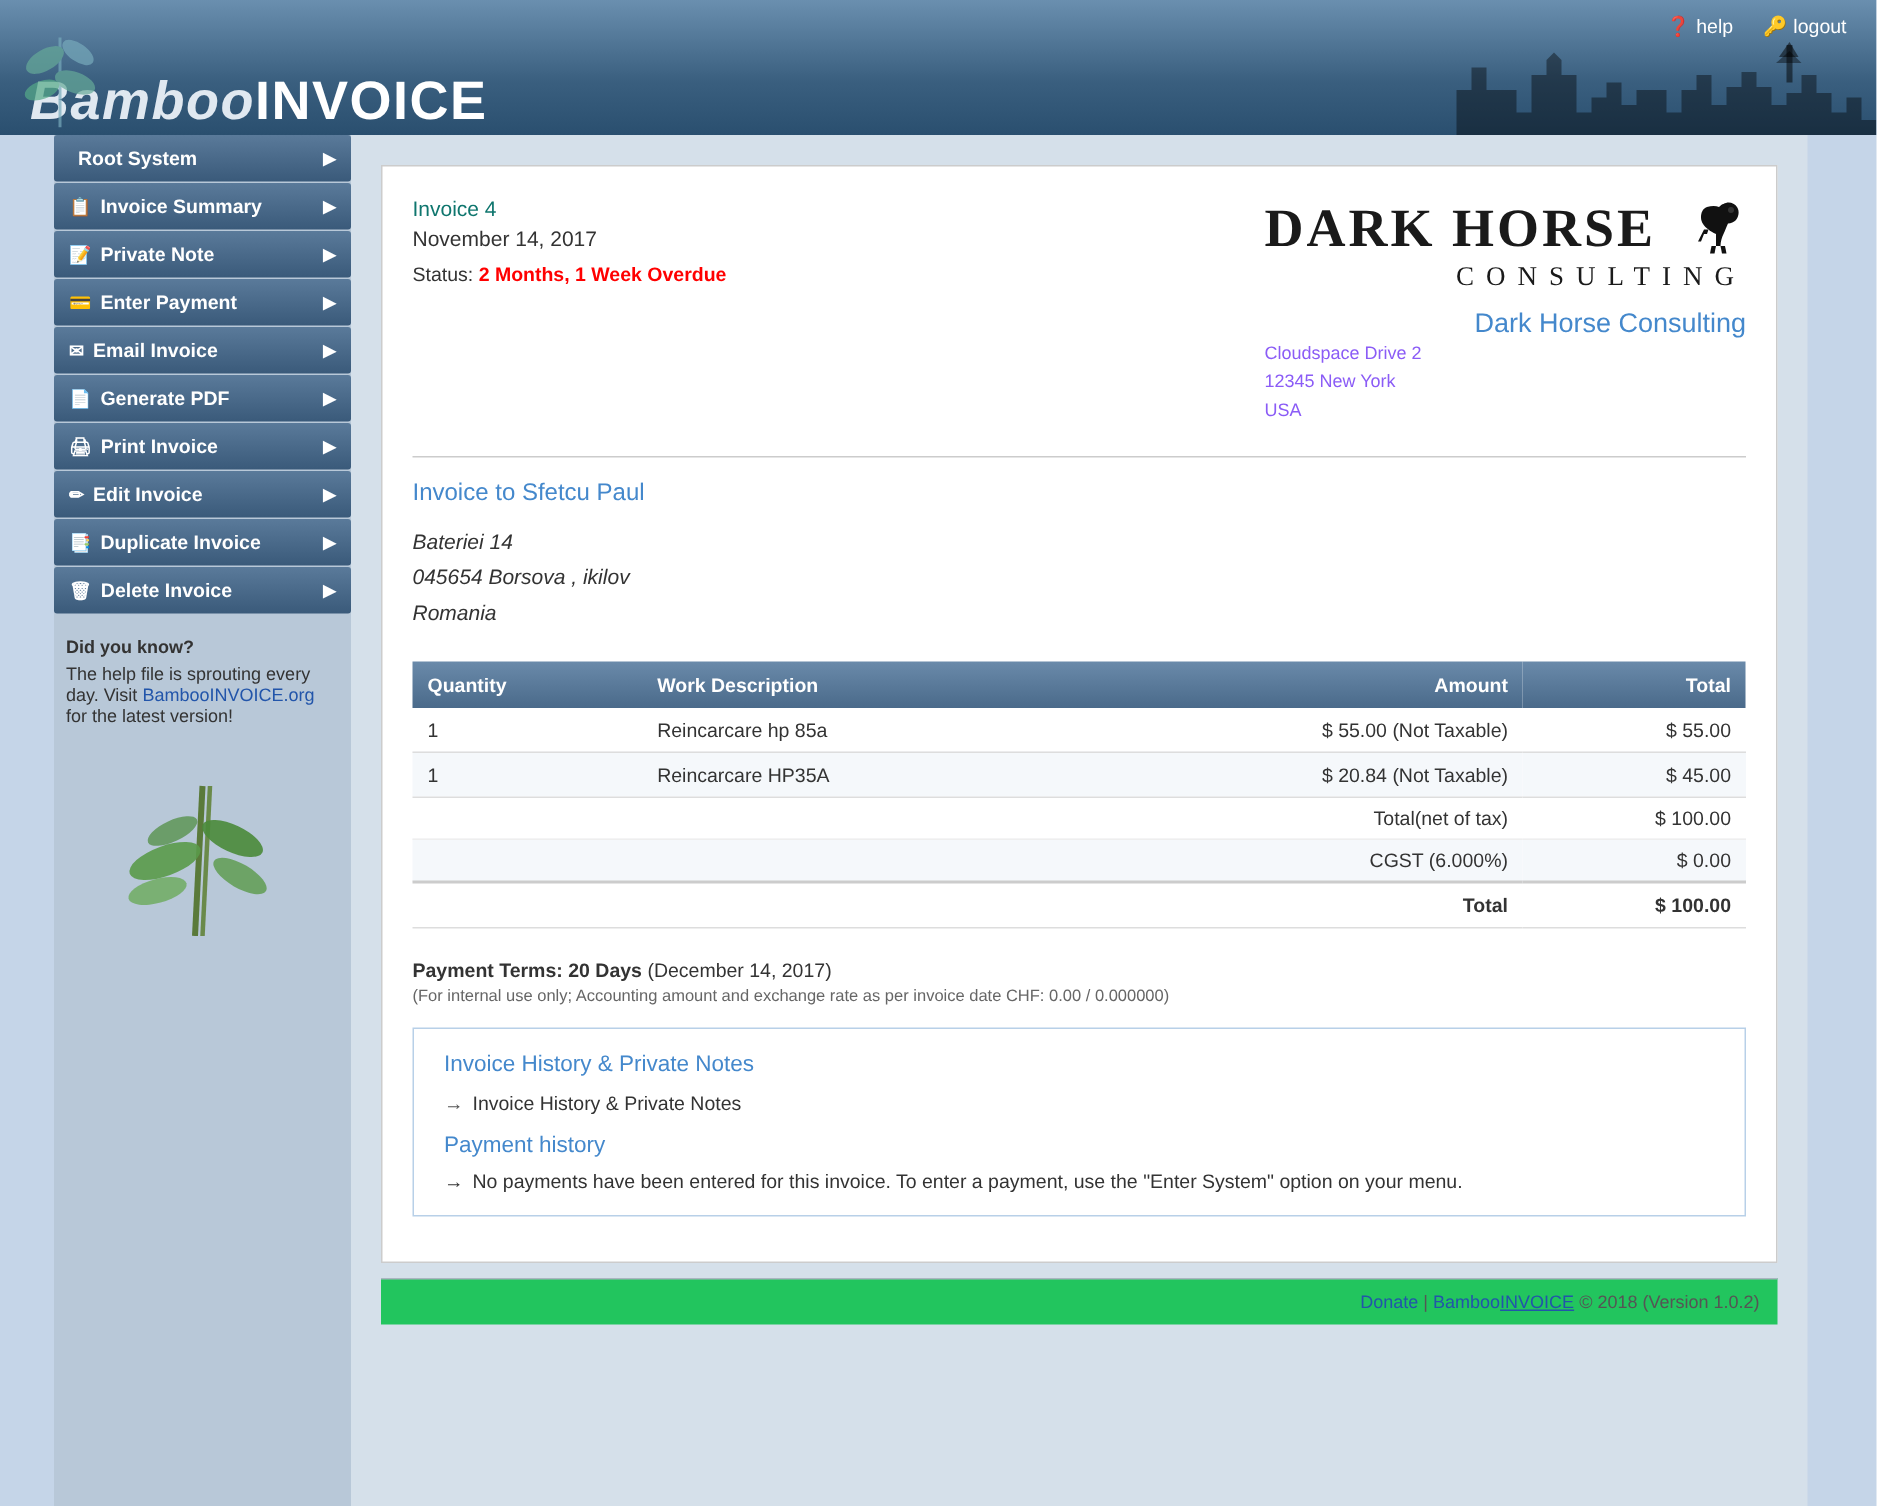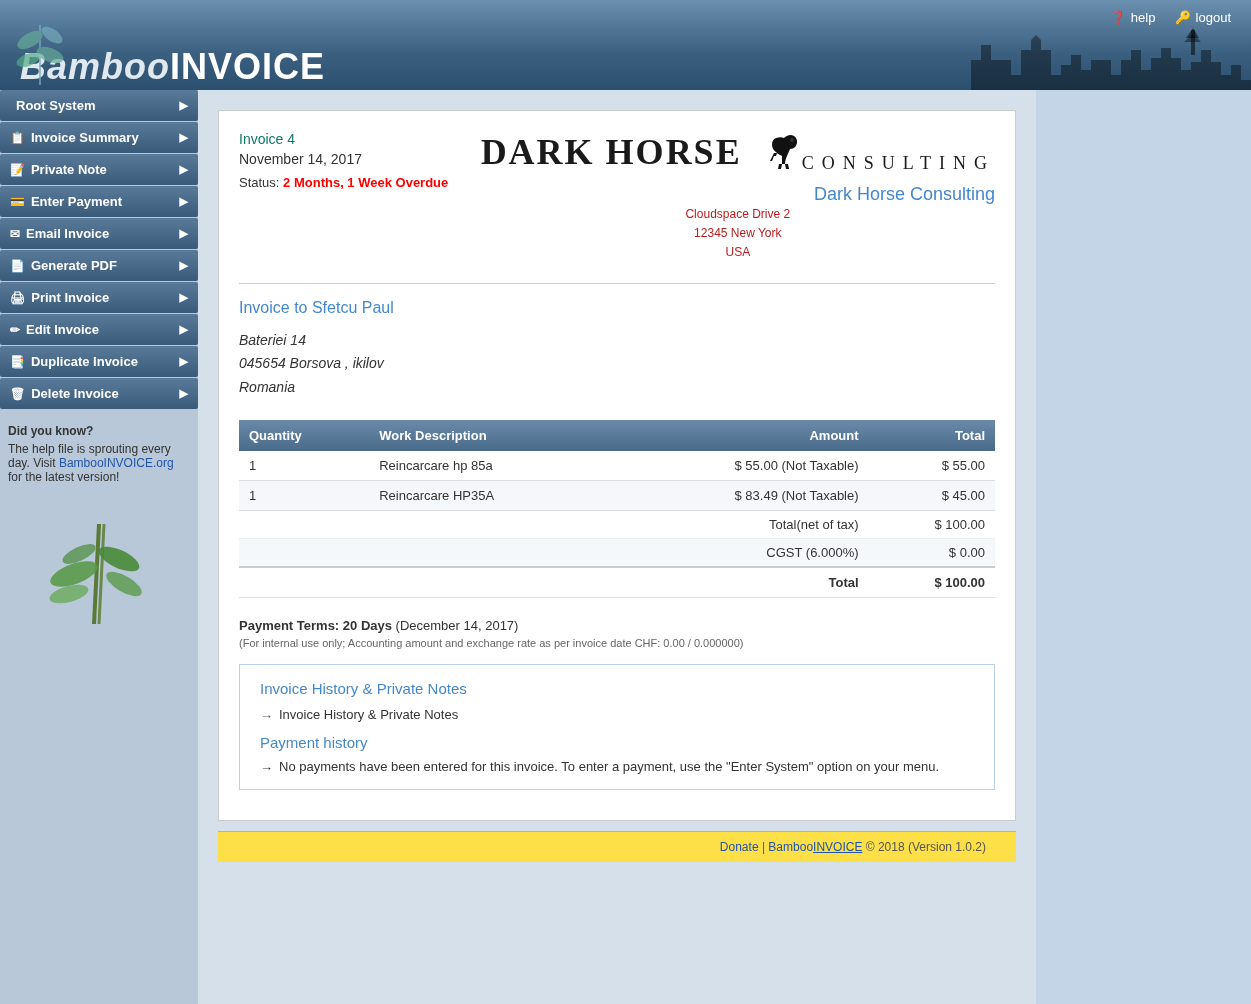--- a/index.html
+++ b/index.html
@@ -46,21 +46,22 @@
       bottom: 0;
       right: 0;
       width: 300px;
       height: 70px;
       z-index: 1;
     }
 
     
     .layout {
       display: flex;
-      width: 1036px;
+      width: 1169px;
+      margin-left: 36px;
     }
 
     
     .sidebar {
       width: 198px;
       background: #b8c8d8;
       min-height: 914px;
       flex-shrink: 0;
     }
     .sidebar-item {
@@ -118,21 +119,21 @@
     .invoice-meta .invoice-number { font-size: 14px; color: #0f766e; margin-bottom: 4px; }
     .invoice-meta .invoice-date { font-size: 14px; color: #333; margin-bottom: 8px; }
     .invoice-meta .status-label { font-size: 13px; color: #333; }
     .invoice-meta .status-overdue { color: red; font-weight: bold; }
 
     .company-logo {
       text-align: right;
     }
     .company-logo-img {
       display: flex;
-      flex-direction: row;
+      flex-direction: column;
       align-items: flex-end;
     }
     .dark-horse-text {
       font-size: 36px;
       font-weight: bold;
       color: #1a1a1a;
       letter-spacing: 2px;
       line-height: 1.1;
       font-family: 'Georgia', serif;
     }
@@ -144,23 +145,23 @@
     }
     .company-name-link {
       color: #4488cc;
       font-size: 18px;
       margin-top: 10px;
       display: block;
       text-decoration: none;
     }
     .company-address {
       font-size: 12px;
-      color: #b91c1c;
+      color: #8b5cf6;
       line-height: 1.6;
-      text-align: center;
+      text-align: left;
     }
 
     hr.divider { border: none; border-top: 1px solid #ccc; margin: 15px 0; }
 
     .invoice-to-title { color: #4488cc; font-size: 16px; margin-bottom: 12px; }
     .invoice-to-address { font-size: 14px; color: #333; line-height: 1.7; font-style: italic; }
 
     
     .invoice-table {
       width: 100%;
@@ -236,23 +237,23 @@
     .payment-item {
       font-size: 13px;
       color: #333;
       display: flex;
       align-items: flex-start;
       gap: 6px;
     }
 
     
     .footer {
-      background: #fde047;
+      background: #22c55e;
       text-align: right;
-      padding: 8px 30px;
+      padding: 8px 12px;
       font-size: 12px;
       color: #555;
       border-top: 1px solid #aab5c0;
     }
     .footer a { color: #2255aa; text-decoration: none; }
 
     
   </style>
 </head>
 <body>
@@ -451,21 +452,21 @@
         <tbody>
           <tr>
             <td>1</td>
             <td>Reincarcare hp 85a</td>
             <td class="right">$ 55.00 (Not Taxable)</td>
             <td class="right">$ 55.00</td>
           </tr>
           <tr>
             <td>1</td>
             <td>Reincarcare HP35A</td>
-            <td class="right">$ 83.49 (Not Taxable)</td>
+            <td class="right">$ 20.84 (Not Taxable)</td>
             <td class="right">$ 45.00</td>
           </tr>
           <tr class="summary-row">
             <td colspan="2"></td>
             <td class="right">Total(net of tax)</td>
             <td class="right">$ 100.00</td>
           </tr>
           <tr class="summary-row">
             <td colspan="2"></td>
             <td class="right">CGST (6.000%)</td>

